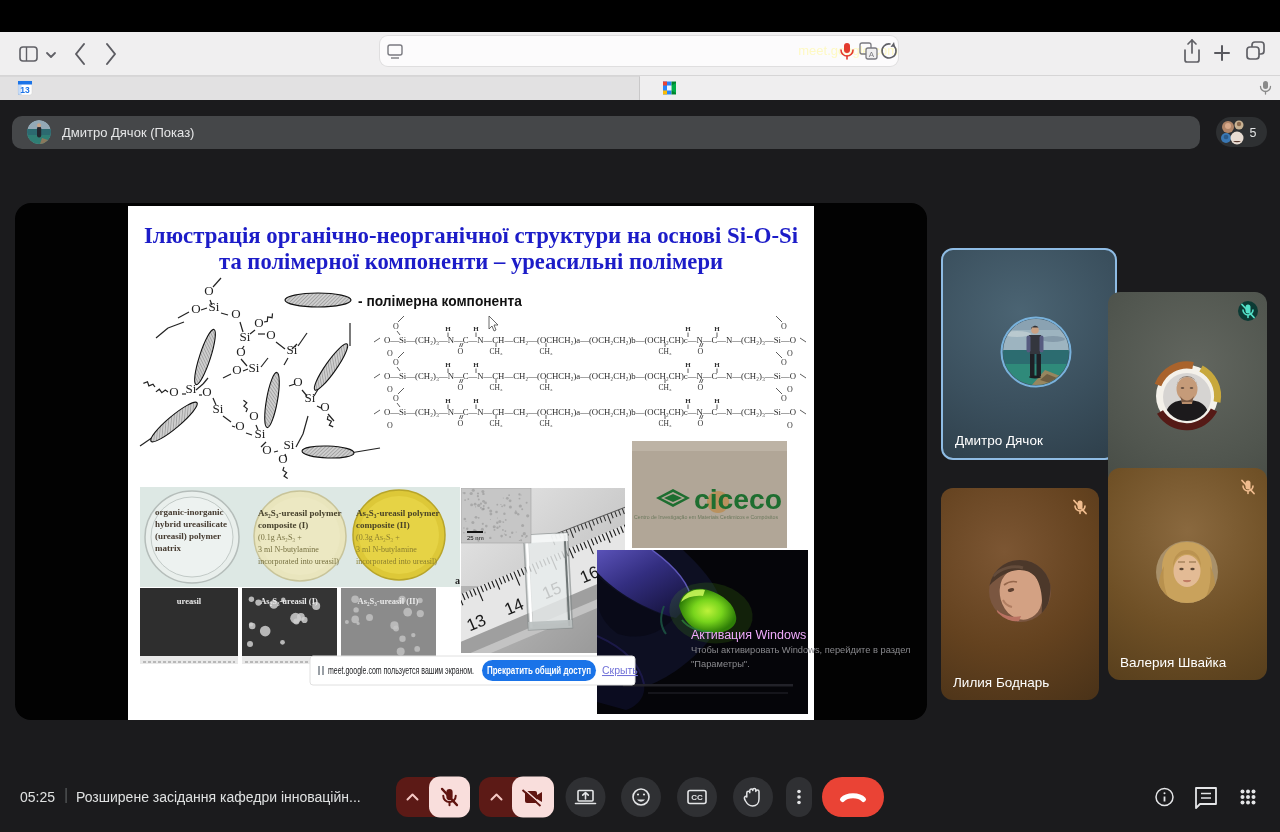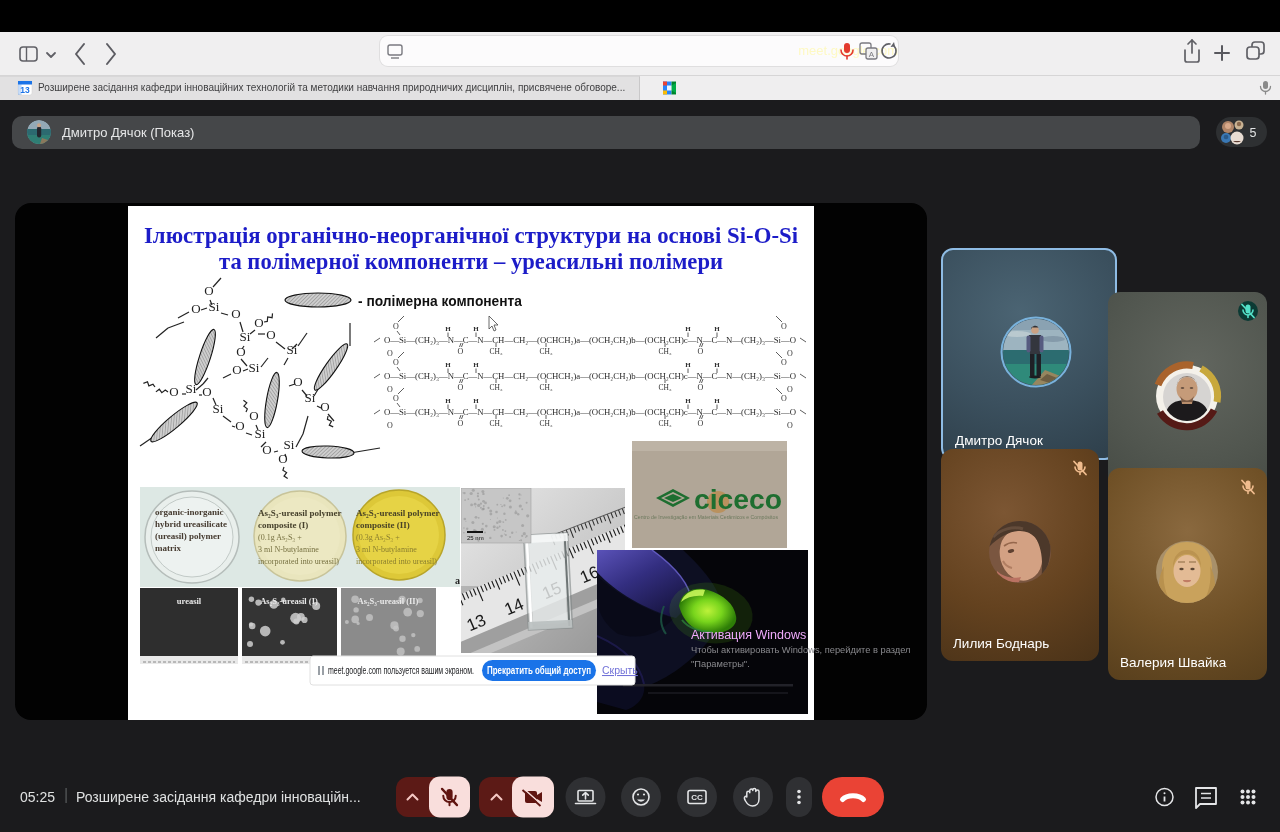--- a/index.html
+++ b/index.html
@@ -23,21 +23,21 @@
   .pilltext { left:62px; top:16px; height:33px; line-height:33px; font-size:13px; color:#e6e7e8; }
   .ppill { left:1216px; top:17px; width:51px; height:30px; border-radius:15px; background:#2e3032; }
   .stage { left:15px; top:103px; width:912px; height:517px; border-radius:16px; background:#020202; }
   .slide { left:113px; top:3px; width:686px; height:514px; }
   .tile { border-radius:12px; overflow:hidden; }
   .tname { position:absolute; left:12px; bottom:10px; font-size:13.5px; color:#fff; }
   .t1 { left:941px; top:148px; width:176px; height:212px; border:2px solid #8fbce4;
     background:radial-gradient(ellipse 130% 100% at 45% 30%, #4b6473 0%, #3b505e 45%, #273640 100%);padding-left:16px; }
   .t2 { left:1108px; top:148px; width:159px; height:212px;
     background:radial-gradient(ellipse 130% 100% at 55% 35%, #62665f 0%, #51564f 45%, #3b403a 100%);margin-top:44px; }
-  .t3 { left:941px; top:349px; width:158px; height:212px;
+  .t3 { left:941px; top:388px; width:158px; height:212px;
     background:radial-gradient(ellipse 130% 100% at 40% 30%, #7c5633 0%, #64421f 45%, #3e2b15 100%); }
   .t4 { left:1108px; top:368px; width:159px; height:212px;
     background:radial-gradient(ellipse 130% 100% at 50% 30%, #8a693f 0%, #6f5026 45%, #4a3517 100%); }
   .btime { left:20px; top:689px; font-size:14px; color:#dfe1e1; }
   .bdiv { left:64px; top:686px; font-size:16px; color:#55585a; }
   .btitle { left:76px; top:689px; font-size:14px; color:#dfe1e1; }
   .wintext { color:#f0abfc; white-space:nowrap; }
 </style>
 </head>
 <body>
@@ -72,21 +72,20 @@
         <line x1="1215" y1="21" x2="1229" y2="21"></line>
         <line x1="1222" y1="14" x2="1222" y2="28"></line>
       </g>
       <g fill="none" stroke="#606066" stroke-width="1.7" stroke-linejoin="round">
         <rect x="1252" y="10" width="12" height="12" rx="3"></rect>
         <rect x="1247" y="15" width="12" height="12" rx="3" fill="#f0eff0"></rect>
       </g>
     </svg>
   <div class="abs tabbar"></div>
   <div class="abs tab1"></div>
-  <div class="abs tabtext" style="left:38px; top:76px; width:596px;">Розширене засідання кафедри інноваційних технологій та методики навчання природничих дисциплін, присвячене обговоре...</div>
   <svg class="abs" style="left:0;top:76px" width="1280" height="24">
       <rect x="18" y="5" width="14" height="14" rx="2" fill="#fff" stroke="#d0d0d0" stroke-width="0.5"></rect>
       <rect x="18" y="5" width="14" height="3.5" fill="#1a73e8"></rect>
       <rect x="18" y="5" width="3.5" height="14" fill="#1a73e8" opacity="0.25"></rect>
       <text x="25" y="16.5" font-size="8.5" font-weight="bold" fill="#1a73e8" text-anchor="middle" font-family="Liberation Sans">13</text>
       <g transform="translate(663,5.5)">
         <rect x="0" y="0" width="13" height="13" rx="1.5" fill="#fff"></rect>
         <rect x="0" y="0" width="8.5" height="13" fill="#2684fc"></rect>
         <rect x="0" y="0" width="4" height="4" fill="#ea4335"></rect>
         <rect x="0" y="9" width="4" height="4" fill="#fbbc04"></rect>

